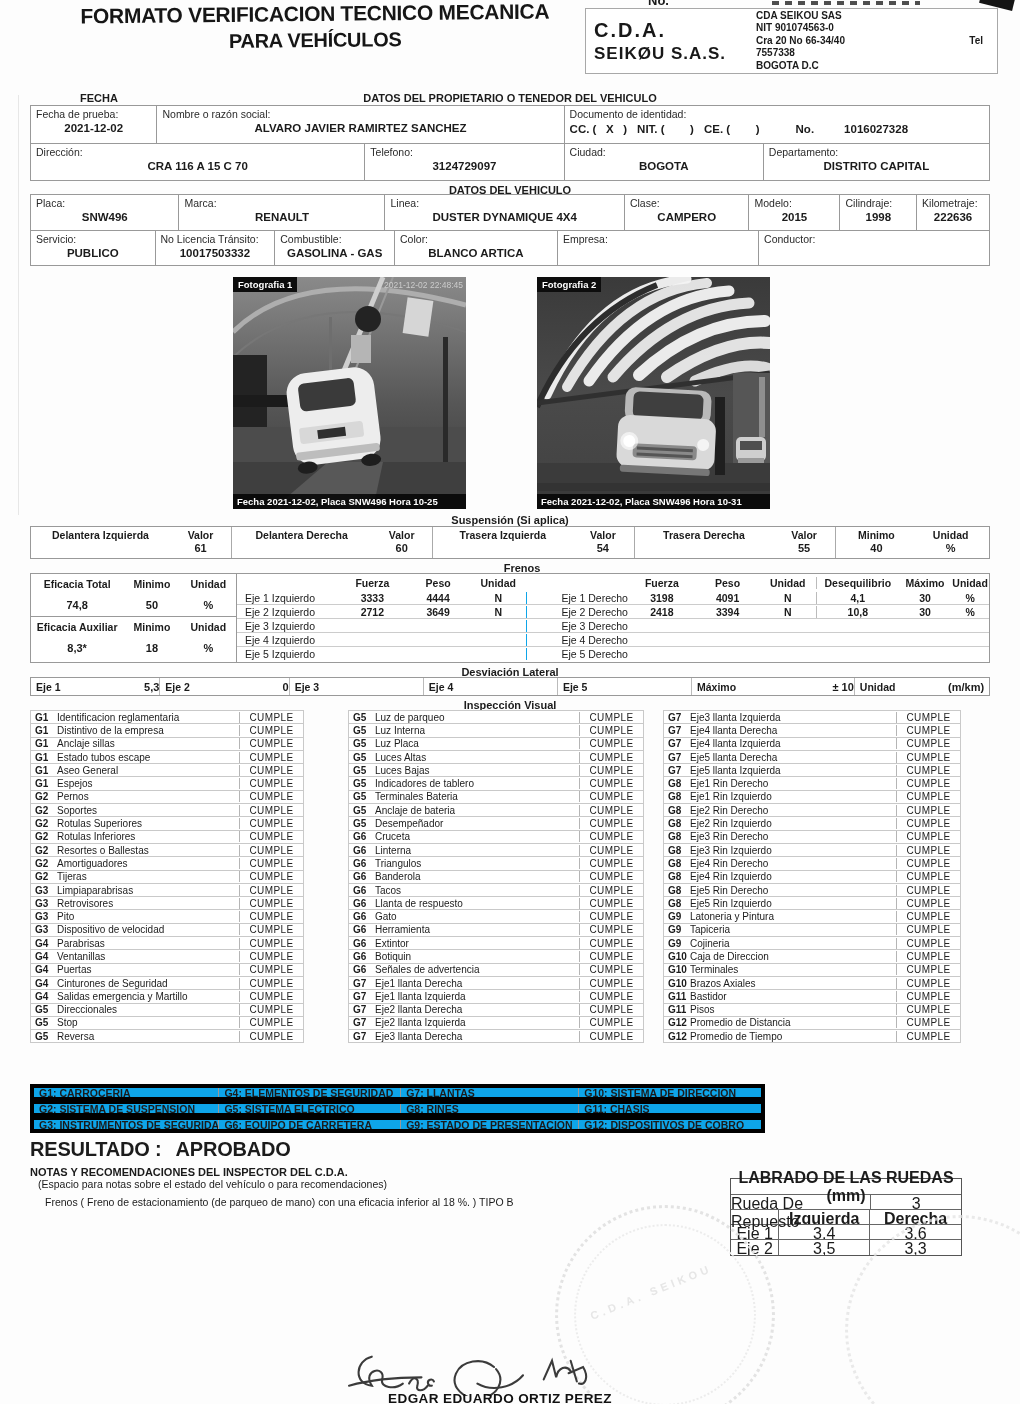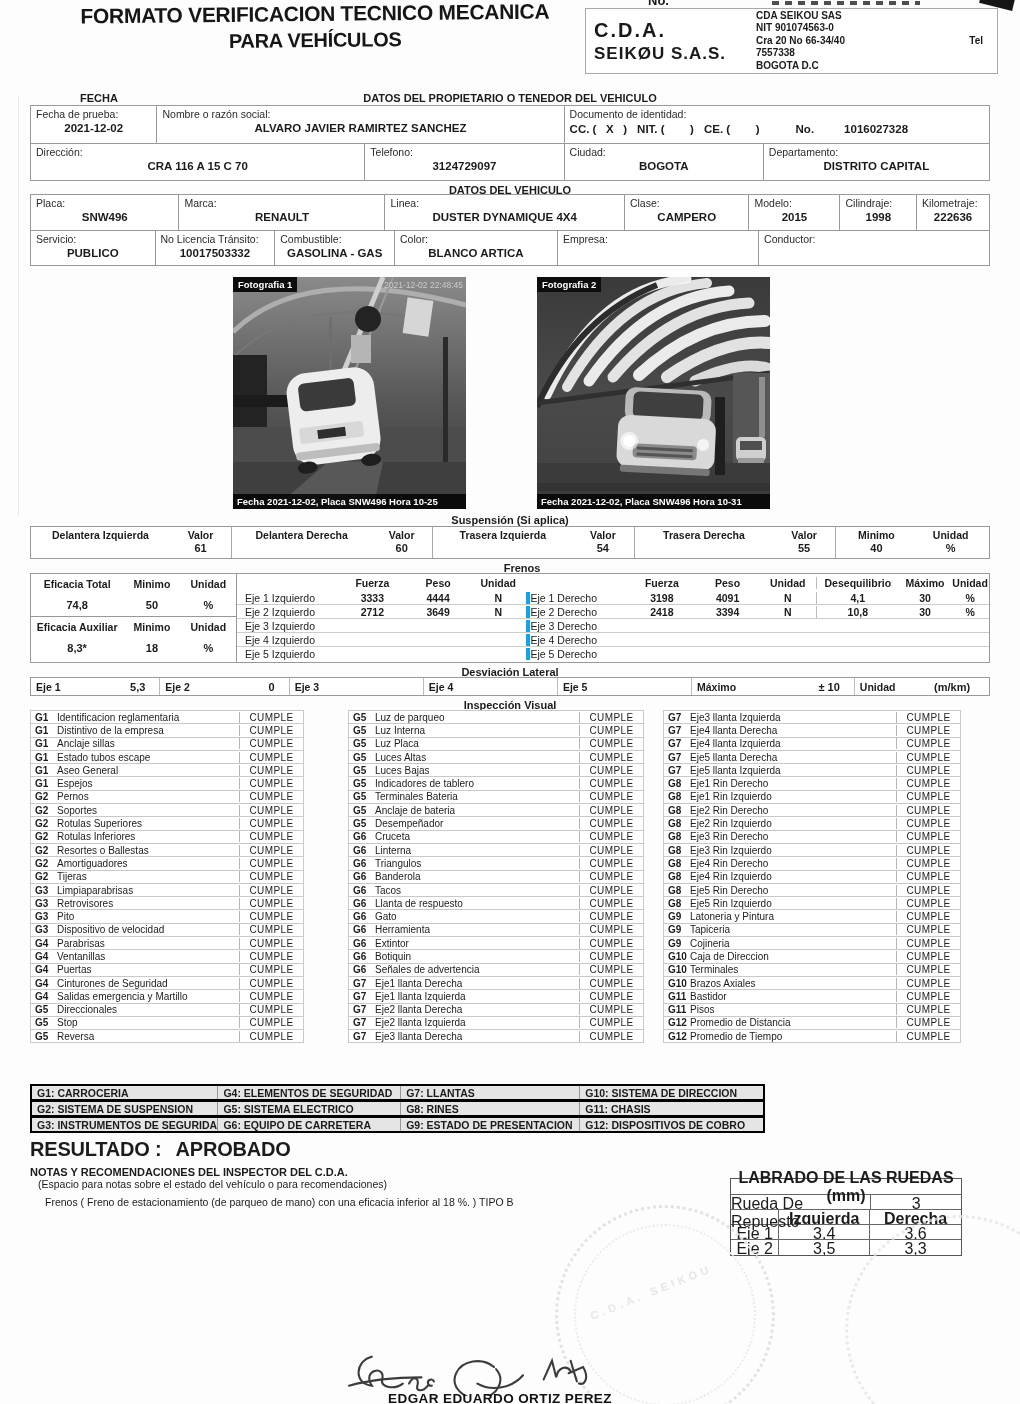--- a/index.html
+++ b/index.html
@@ -89,47 +89,47 @@
   .bk-c1{width:45%;text-align:center}.bk-c2{width:28%;text-align:center}.bk-c3{width:27%;text-align:center}
   .bk-right{width:78.5%;display:flex;flex-direction:column}
   .bx-row{display:flex;align-items:center;height:14px;border-bottom:1px solid #ccc}
   .bx-row:last-child{border-bottom:none}
   .bx-hdr{height:17px;font-weight:bold;font-size:10.5px;border-bottom:none}
   .bx{font-size:10.5px;text-align:center;overflow:hidden;white-space:nowrap}
   .bx-rows .bx{font-weight:bold}
   .bx-rows .c-ll,.bx-rows .c-rl{font-weight:normal}
   .c-ll{width:13.5%;text-align:left;padding-left:8px}
   .c-f{width:9%}.c-p{width:8.5%}.c-u{width:7.5%}
-  .c-rl{width:13.5%;text-align:left;padding-left:0;border-left:4px solid #0ea5e9}
+  .c-rl{width:13.5%;text-align:right;padding-left:8px;border-left:1px solid #0ea5e9}
   .c-d{width:11%;border-left:1px solid #bbb}.c-m{width:7%}.c-du{width:5%}
 
   
   .dev-title{left:30px;top:666px;width:960px}
   .dev-row{left:30px;top:677px;width:960px;height:19px;display:flex;align-items:center}
   .dev-pair{display:flex;align-items:center;height:100%;overflow:hidden}
   .dev-pair.bdr{border-right:1px solid #bbb}
   .dev-lbl{font-size:10.5px;font-weight:bold;padding-left:5px}
-  .dev-val{font-weight:bold;font-size:11px;margin-left:auto;margin-right:14px}
+  .dev-val{font-weight:bold;font-size:11px;margin-left:auto;}
   .w-d0{width:13.5%}.w-d1{width:13.5%}.w-d2{width:14%}.w-d3{width:14%}
   .w-d4{width:14%}.w-d5{width:17%}.w-d6{width:13.5%}
 
   
   .insp-title{left:30px;top:699px;width:960px}
   .ins-col{position:absolute;top:711px}
   .ins-col1{left:30px;width:274px}.ins-col2{left:348px;width:296px}.ins-col3{left:663px;width:298px}
   .ins-row{display:flex;align-items:center;height:14.3px;border:1px solid #c9c9c9;
            margin-top:-1px;background:#fff}
   .ins-code{width:26px;font-weight:bold;font-size:10px;padding-left:4px}
   .ins-item{flex:1;font-size:10px;white-space:nowrap;overflow:hidden}
   .ins-res{width:64px;border-left:1px solid #b5b5b5;text-align:center;font-size:10px;
            letter-spacing:.4px;color:#222}
 
   
   .legend{left:30px;top:1085px;width:735px}
-  .lg-row{display:flex;height:17px;border:2px solid #000000;margin-top:-1px;align-items:center;background:#e5e5e5}
+  .lg-row{display:flex;height:17px;border:4px solid #000000;margin-top:-1px;align-items:center;background:#0ea5e9}
   .lg-cell{font-weight:bold;font-size:10.5px;padding:0 5px;border-right:1px solid #999;
            height:100%;display:flex;align-items:center;overflow:hidden;white-space:nowrap}
   .lg-cell:last-child{border-right:none}
   .lg-cell:nth-child(1){width:25.5%}.lg-cell:nth-child(2){width:25%}
   .lg-cell:nth-child(3){width:24.5%}.lg-cell:nth-child(4){width:25%}
 
   
   .result{left:30px;top:1138px;font-size:20px;font-weight:bold;letter-spacing:-.2px}
   .result .res-val{margin-left:14px}
   .notes-heading{left:30px;top:1166px;font-weight:bold;font-size:11px}

